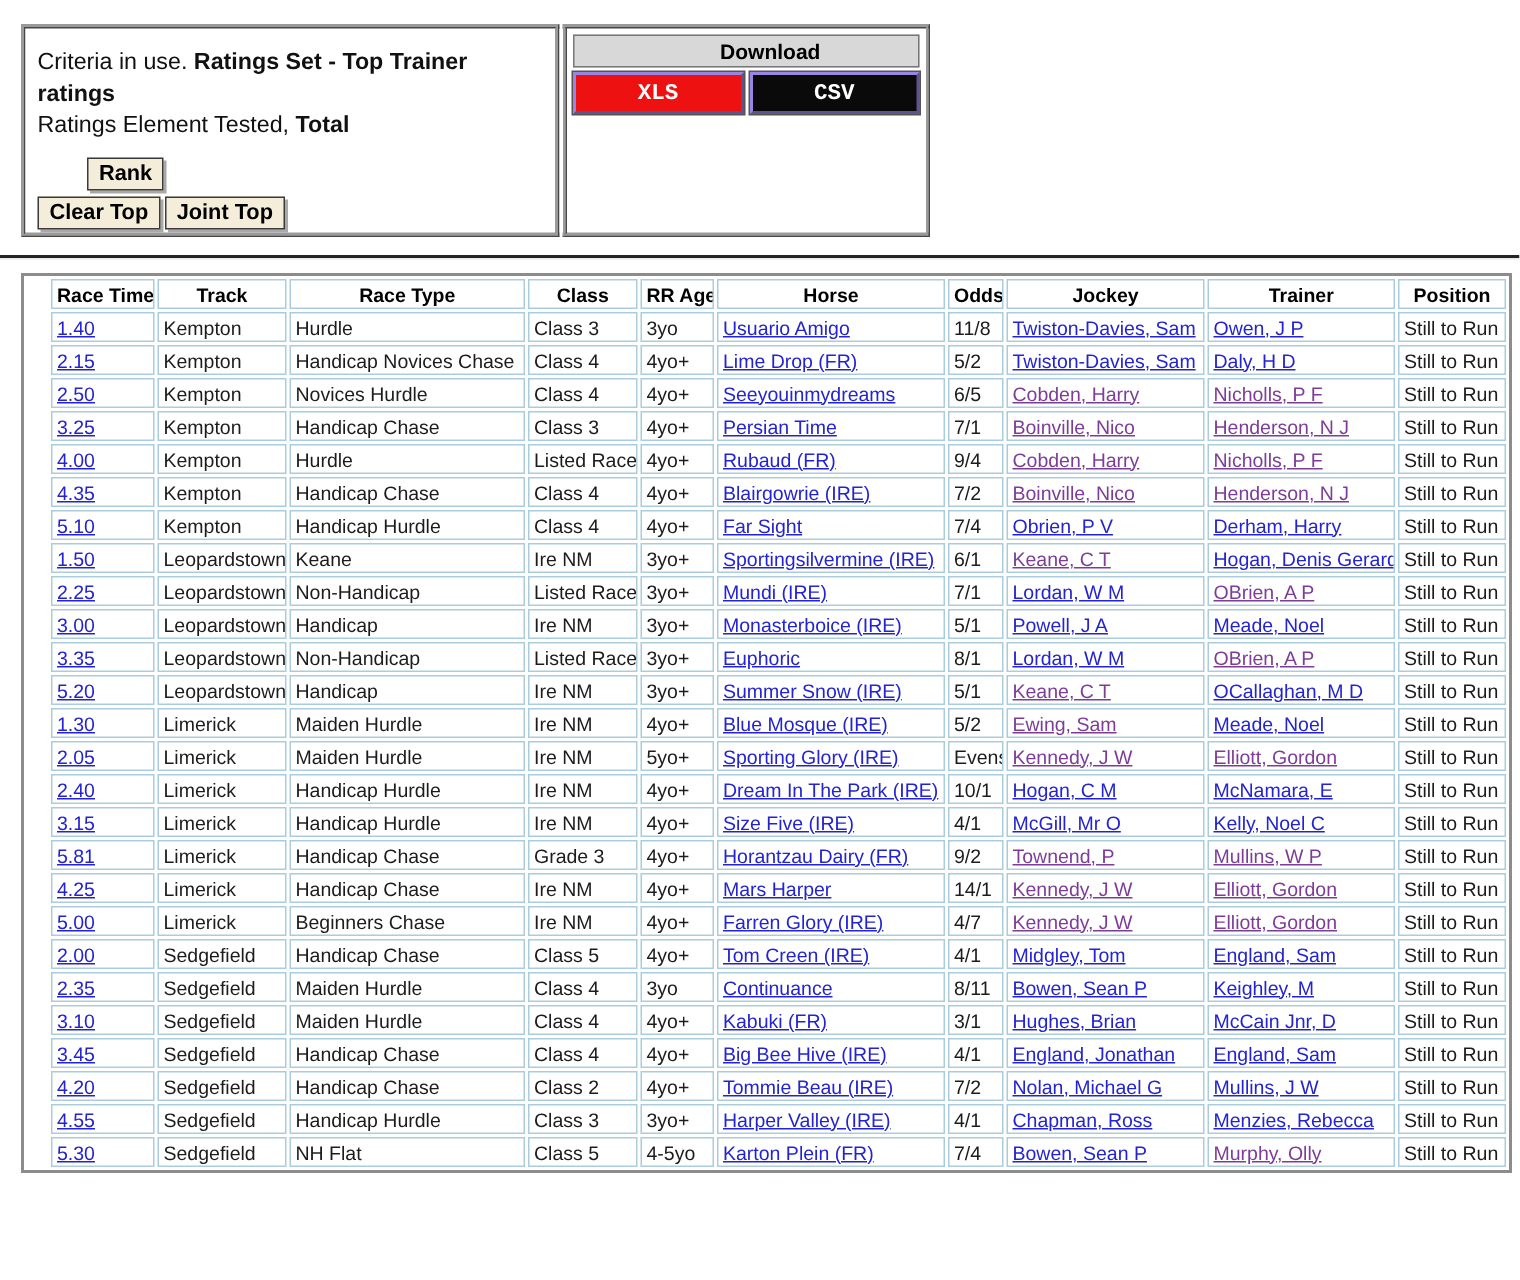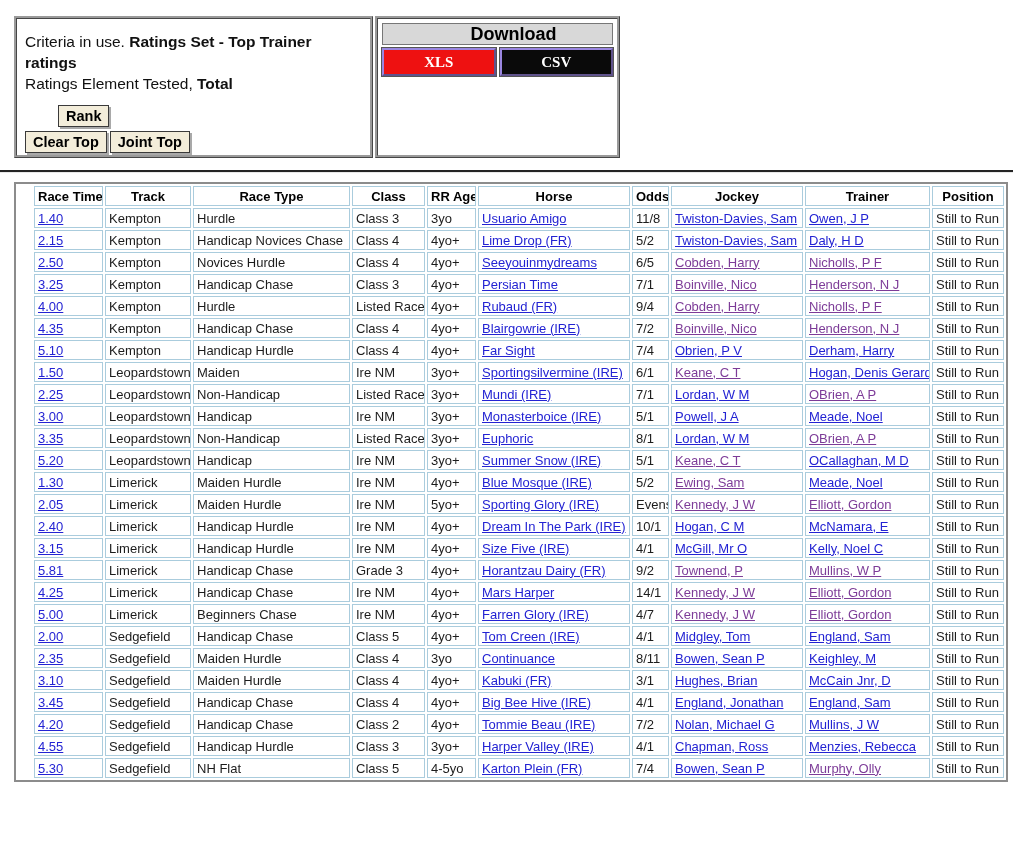--- a/index.html
+++ b/index.html
@@ -39,27 +39,27 @@
   }
   .download-box{
     width:245px;height:142px;
     border:3px ridge #9a9a9a;
     background:#ffffff;
     padding:4px;
   }
   .download-header{
     background:var(--download-header-bg);
     border:1px solid #777;
-    font-size:18px;font-weight:bold;color:#000;
+    font-size:14px;font-weight:bold;color:#000;
     text-align:center;line-height:20px;height:22px;padding-left:32px;
   }
   .download-buttons{display:flex;gap:4px;margin-top:3px;}
   button.dl-btn{
     flex:1;height:28px;
-    font-family:Liberation Serif, serif;
+    font-family:Liberation Mono, monospace;
     font-size:15px;font-weight:bold;color:#ffffff;
     border:2px outset #9a86e0;
     outline:1px solid #555;
     cursor:pointer;text-align:center;
   }
   button.dl-btn.xls{background:var(--xls-red);}
   button.dl-btn.csv{background:var(--csv-black);}
   
   hr.sep{
     border:none;height:0;
@@ -231,21 +231,21 @@
         <td>4yo+</td>
         <td><a class="cell-link">Far Sight</a></td>
         <td>7/4</td>
         <td><a class="cell-link">Obrien, P V</a></td>
         <td><a class="cell-link">Derham, Harry</a></td>
         <td>Still to Run</td>
       </tr>
       <tr>
         <td><a class="cell-link">1.50</a></td>
         <td>Leopardstown</td>
-        <td>Maiden</td>
+        <td>Keane</td>
         <td>Ire NM</td>
         <td>3yo+</td>
         <td><a class="cell-link">Sportingsilvermine (IRE)</a></td>
         <td>6/1</td>
         <td><a class="cell-link visited">Keane, C T</a></td>
         <td><a class="cell-link">Hogan, Denis Gerard</a></td>
         <td>Still to Run</td>
       </tr>
       <tr>
         <td><a class="cell-link">2.25</a></td>

